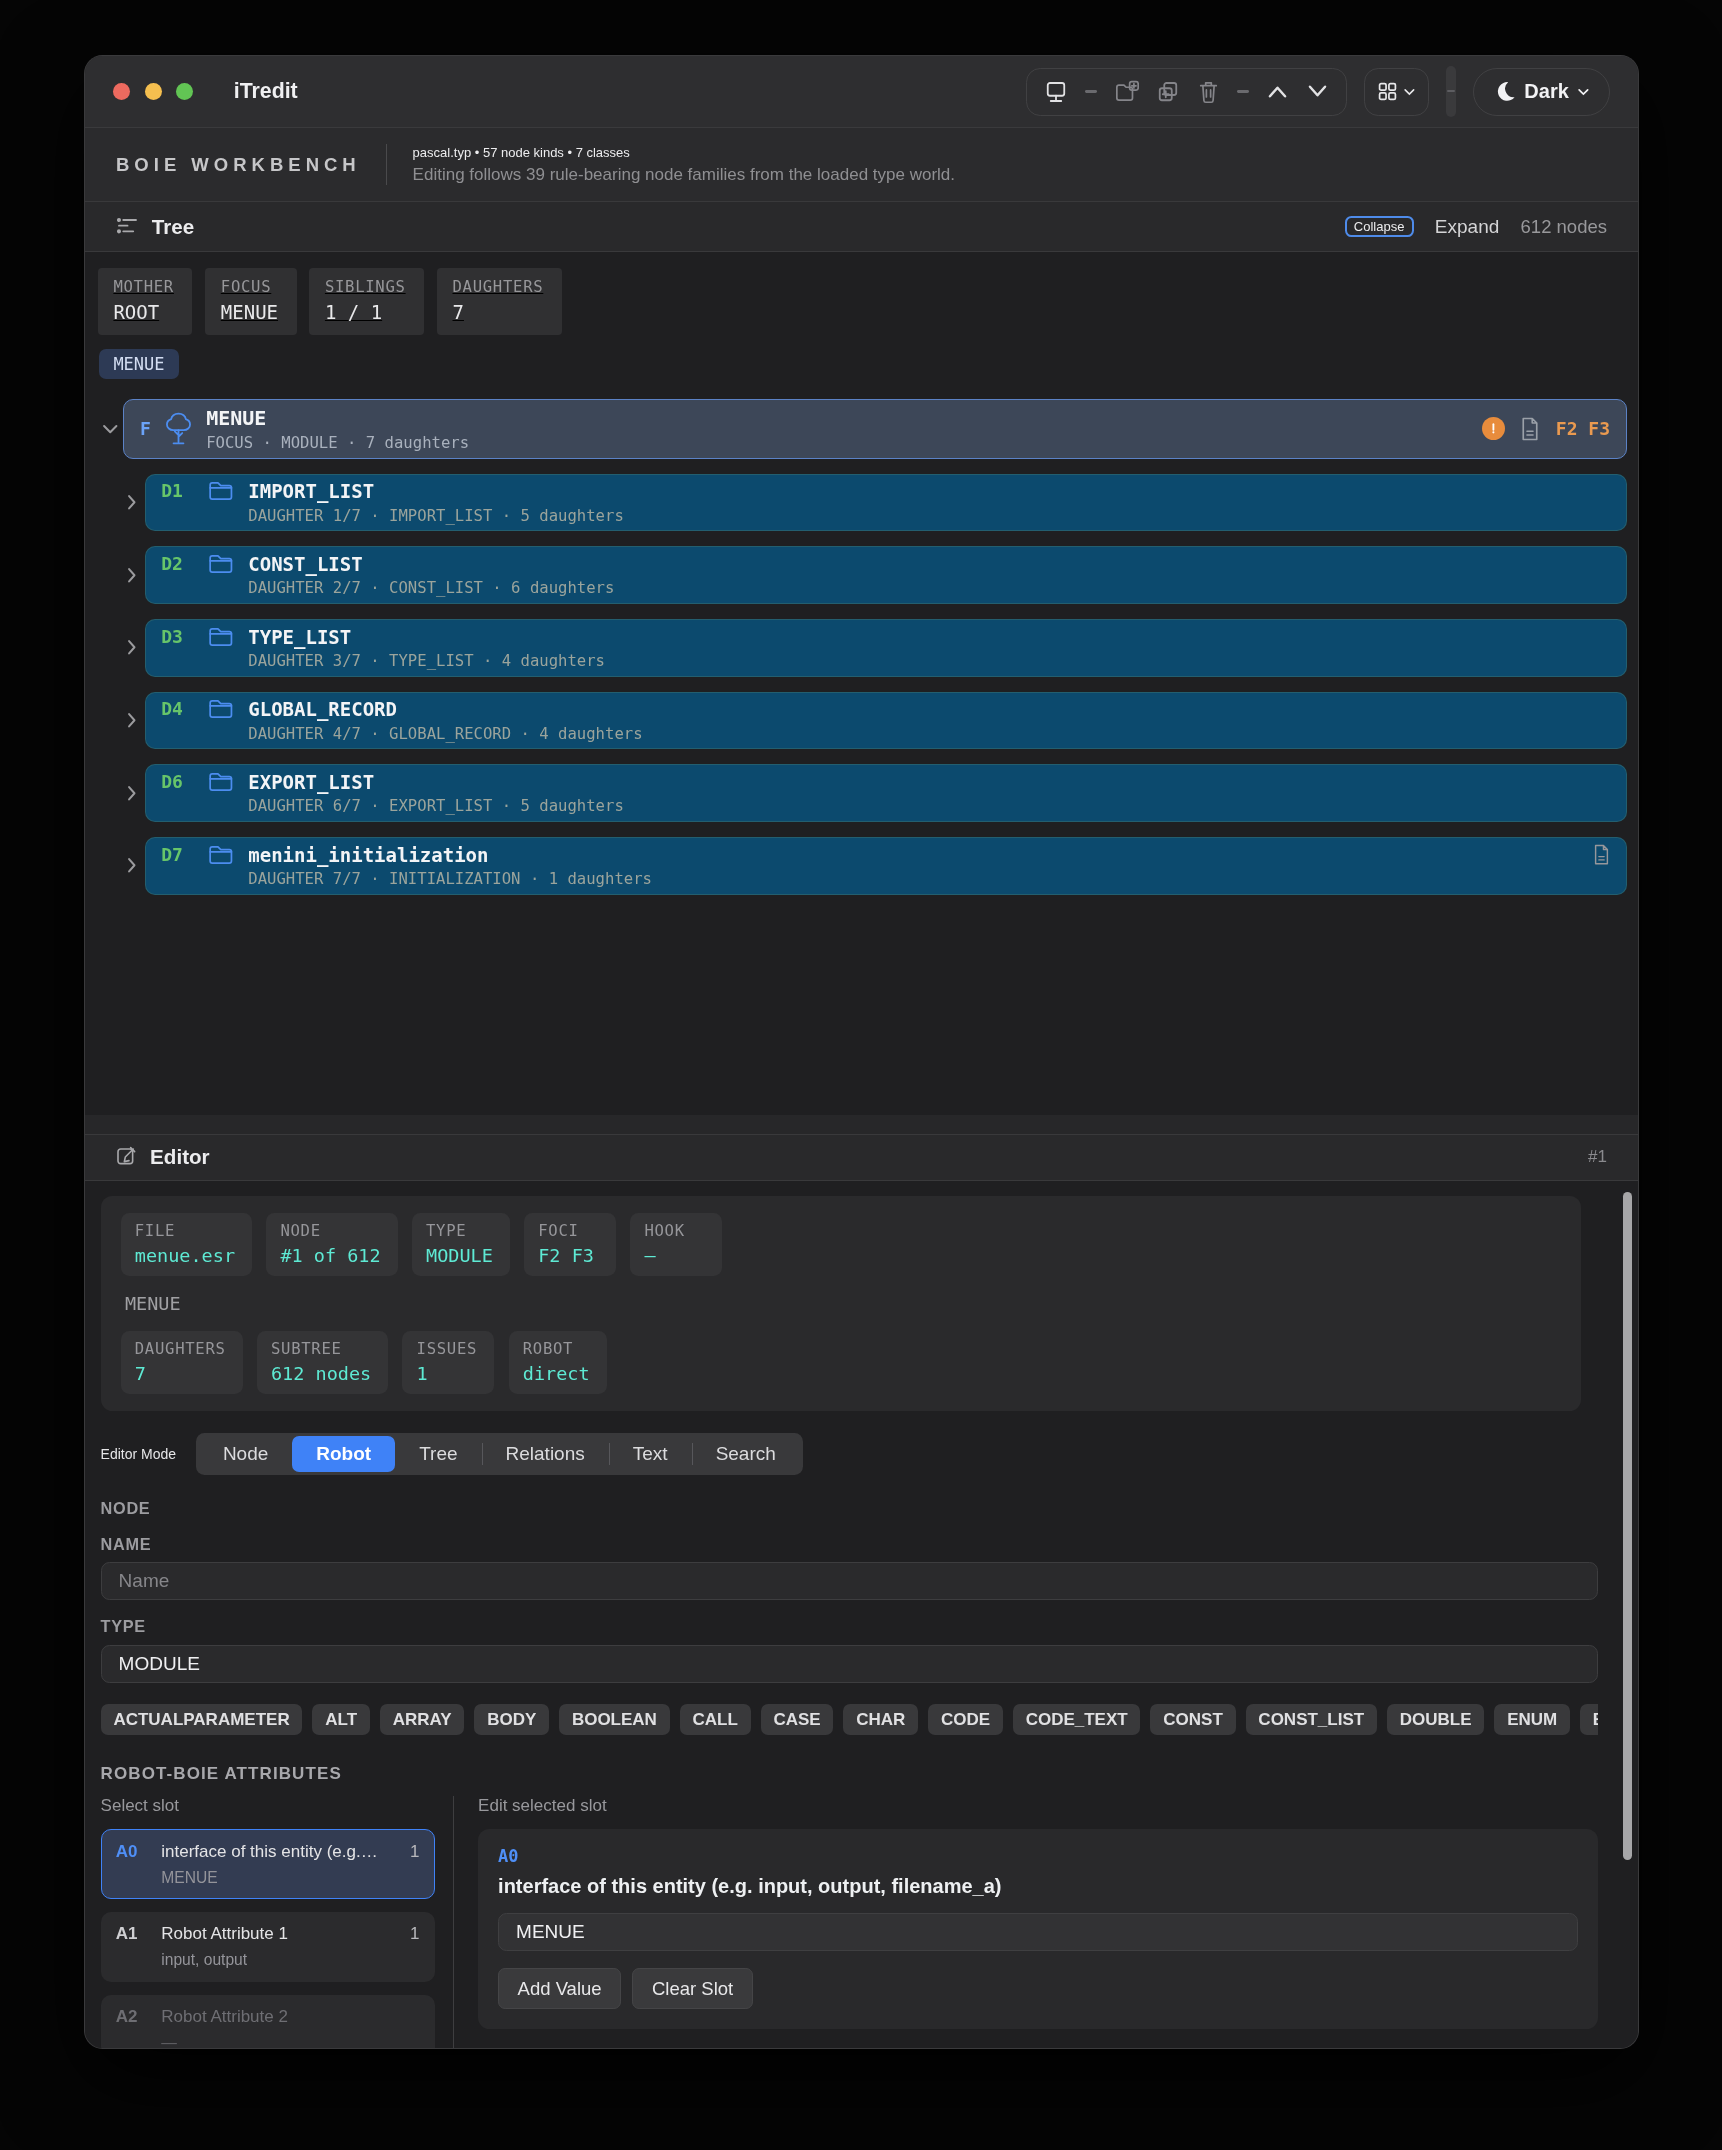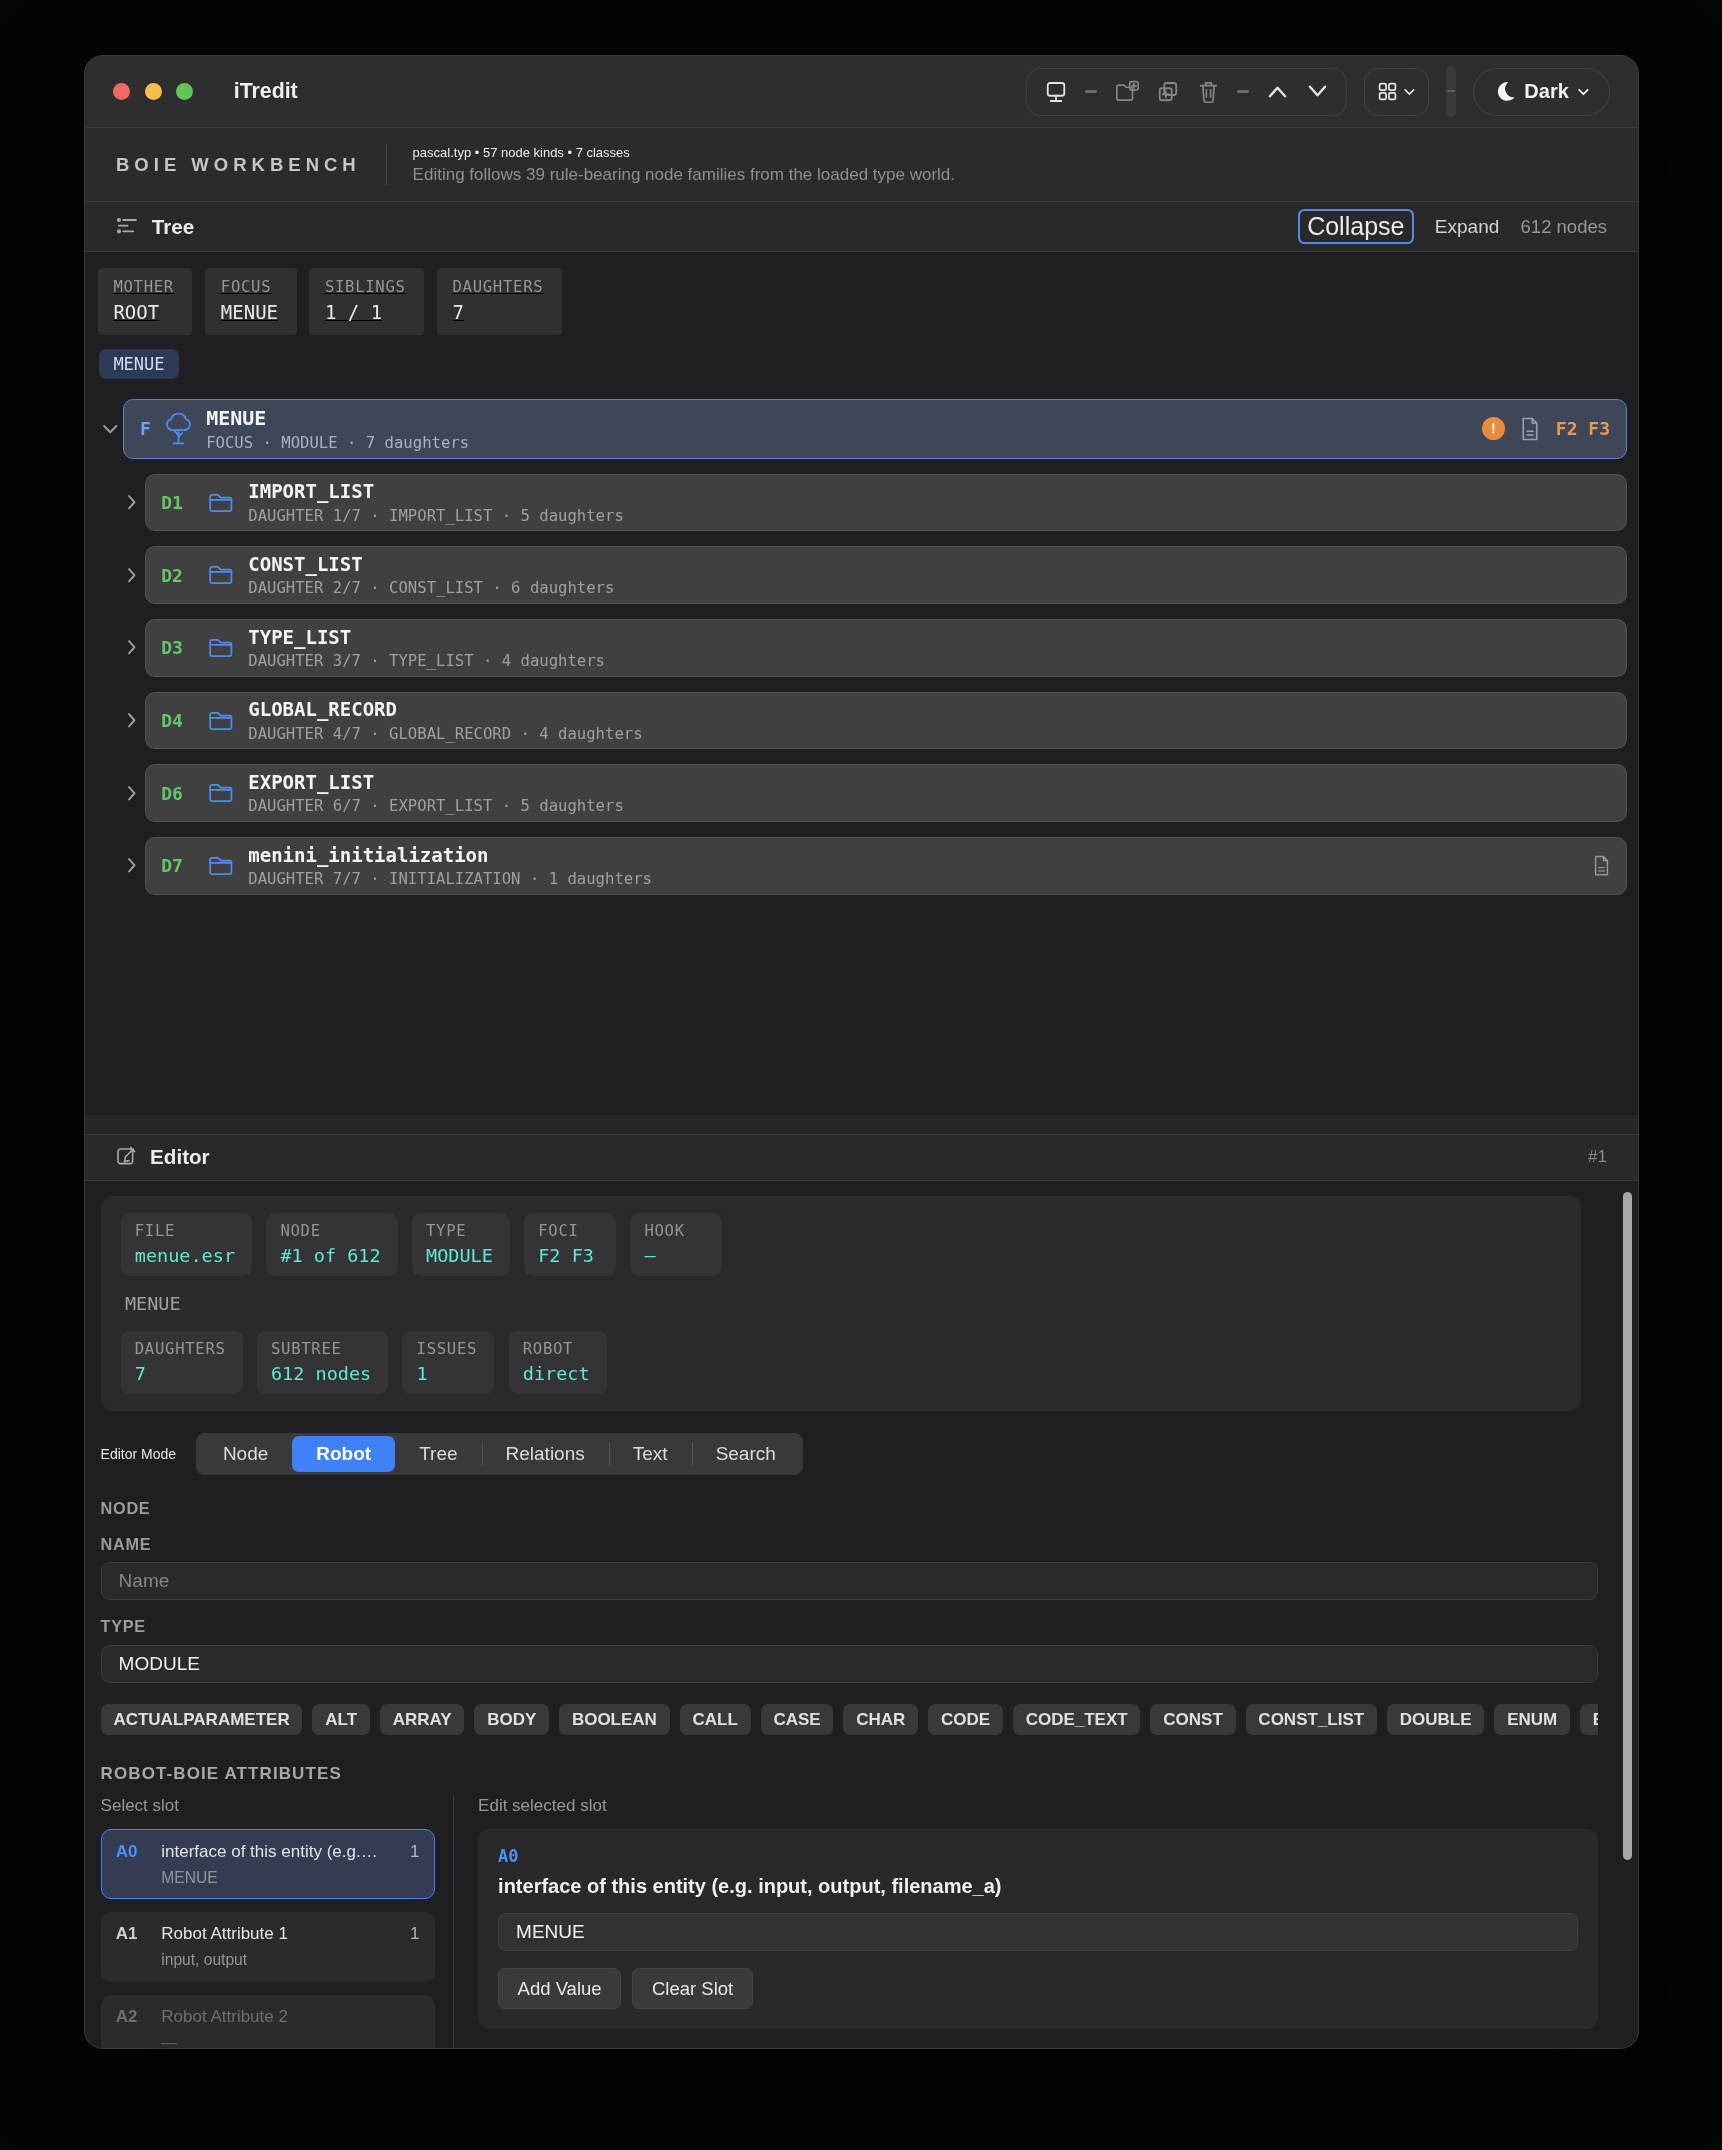--- a/index.html
+++ b/index.html
@@ -36,21 +36,21 @@
   .wb-header{ height:74px; background:#2b2b2d; border-top:0.7px solid #3a3a3c; display:flex; align-items:center; padding:0 31px; flex:none;}
   .brand{ font-size:18.5px; font-weight:600; letter-spacing:5px; color:#c6c6c8;}
   .wb-div{ width:0.7px; height:41px; background:#4a4a4c; margin:0 25.6px;}
   .wb-title{ font-size:13px; font-weight:normal; color:#ececee;}
   .wb-sub{ font-size:17px; color:#8f8f92; margin-top:5px;}
 
   
   .tree-header{ height:51px; background:#29292b; border-top:0.7px solid #39393b; border-bottom:0.7px solid #39393b; display:flex; align-items:center; padding:0 31px; flex:none;}
   .panel-title{ font-size:20.6px; font-weight:bold; color:#ececee; margin-left:12.8px;}
   .tree-header .right{ margin-left:auto; display:flex; align-items:center; gap:21.3px;}
-  .btn-collapse{ font-size:25px; color:#ececee; border:2.1px solid #4e8bea; border-radius:6.4px; padding:1.4px 7.1px; background:transparent; font-family:inherit;}
+  .btn-collapse{ font-size:13px; color:#ececee; border:2.1px solid #4e8bea; border-radius:6.4px; padding:1.4px 7.1px; background:transparent; font-family:inherit;}
   .btn-expand{ font-size:19px; color:#d4d4d6; background:none; border:none; font-family:inherit;}
   .node-count{ font-size:18.5px; color:#98989b;}
   .list-icon{ color:#a9a9ac;}
 
   
   .tree-content{ height:863px; background:#1f1f21; padding:15.6px 11.4px 0 12.8px; flex:none; overflow:hidden;}
   .stats-row{ display:flex; gap:12.8px;}
   .stat-card{ background:#303032; border-radius:4px; padding:10px 18.5px 11.4px 15.6px; min-width:85px;text-decoration:underline;}
   .stat-card .lbl{ font-size:15.6px; color:#97979a; letter-spacing:0.7px;}
   .stat-card .val{ font-size:19px; color:#e9e9eb; margin-top:5.7px;}
@@ -61,21 +61,21 @@
   .focus-card{ flex:1; background:#3d4758; border:1.4px solid #5b82c6; border-radius:10px; padding:5.7px 15.6px; display:flex; align-items:center; gap:14.2px;}
   .f-badge{ font-size:18px; font-weight:bold; color:#6ba3f8;}
   .row-text .t{ font-size:20px; font-weight:bold; color:#f3f4f6;}
   .row-text .s{ font-size:15.6px; color:#a9b1bd; margin-top:4.3px;}
   .focus-right{ margin-left:auto; display:flex; align-items:center; gap:15.6px;}
   .warn-dot{ width:23px; height:23px; border-radius:50%; background:#e88c3c; color:#fff; display:flex; align-items:center; justify-content:center;}
   .foci-lbl{ font-size:18px; font-weight:bold; color:#ea9a50;}
   .doc-icon{ color:#9aa0a8; display:flex;}
 
   .d-line{ display:flex; align-items:stretch; margin-top:15px; padding-left:21.3px;}
-  .d-card{ flex:1; background:#404040; border:1.4px solid rgba(120,170,120,0.22); border-radius:10px; padding:5.7px 15.6px; display:flex; align-items:center; gap:14.2px;}
+  .d-card{ flex:1; background:#0c4a6e; border:1.4px solid rgba(120,170,120,0.22); border-radius:10px; padding:5.7px 15.6px; display:flex; align-items:flex-start; gap:14.2px;}
   .d-badge{ font-size:18px; font-weight:bold; color:#67c56a; width:33px; flex:none;}
   .d-card .row-text .t{ font-size:19px;}
   .d-card .row-text .s{ color:#9ba49c;}
   .folder-icon{ color:#4c8df0; display:flex; flex:none;}
   .d-right{ margin-left:auto; display:flex; align-items:center; color:#97979b;}
 
   .panel-gap{ height:18.5px; background:#272729; flex:none;}
 
   
   .editor-header{ height:47px; background:#29292b; border-top:0.7px solid #39393b; border-bottom:0.7px solid #39393b; display:flex; align-items:center; padding:0 31px; flex:none;}

